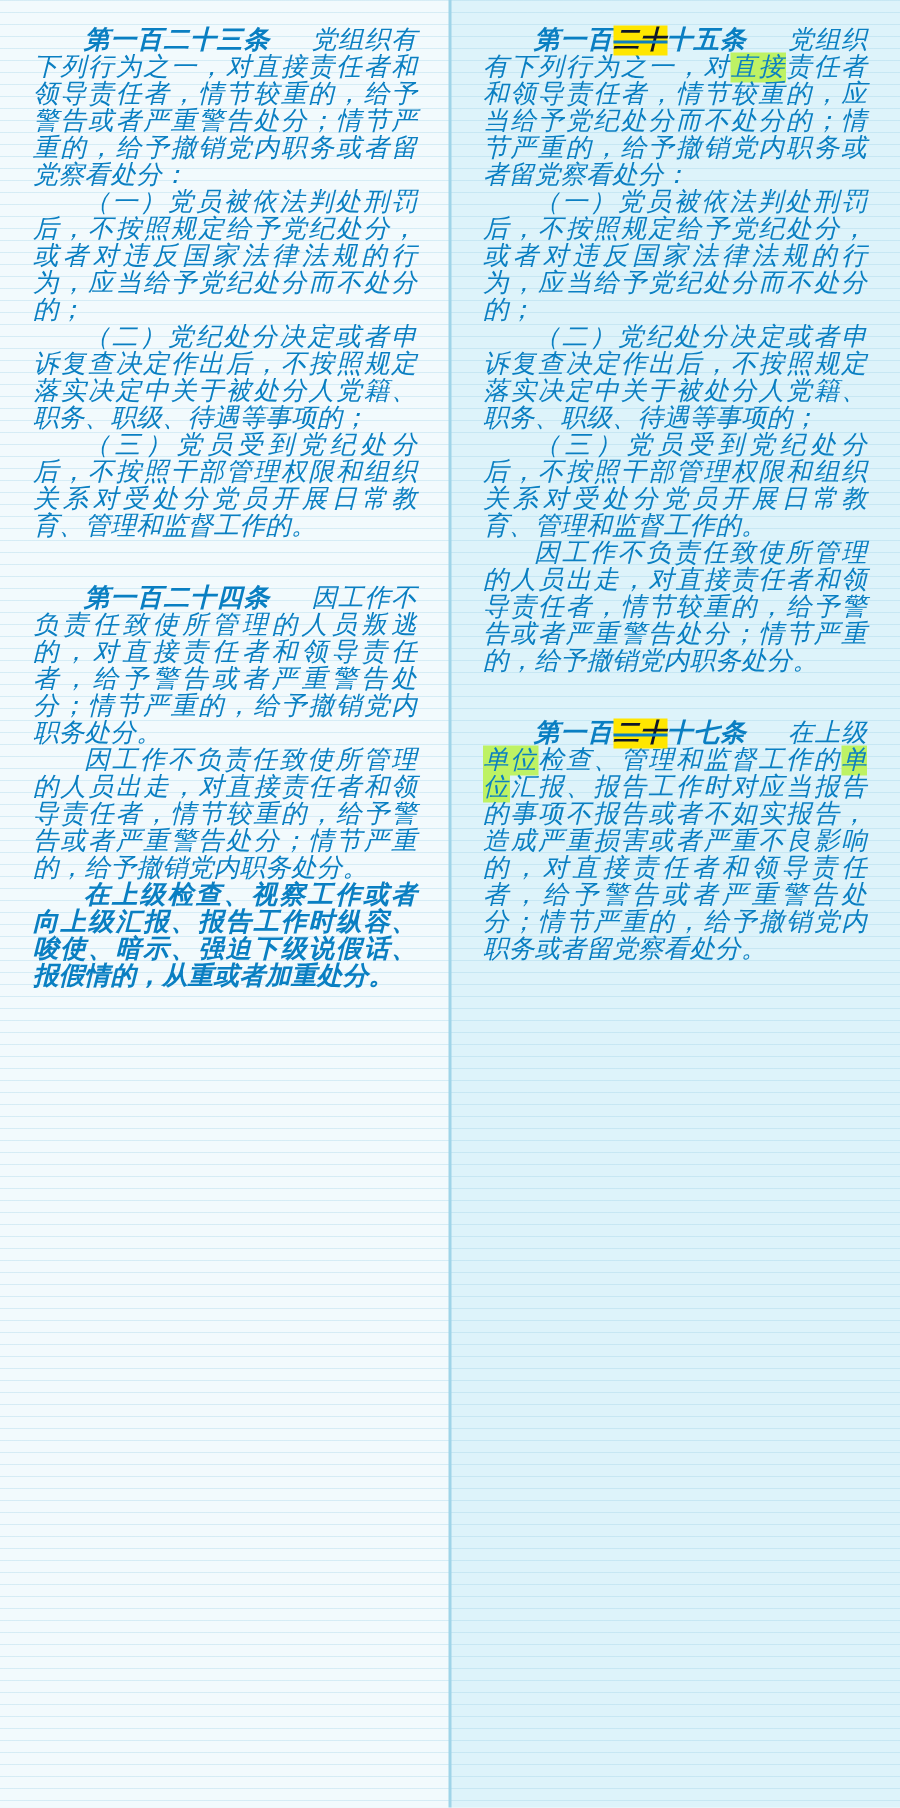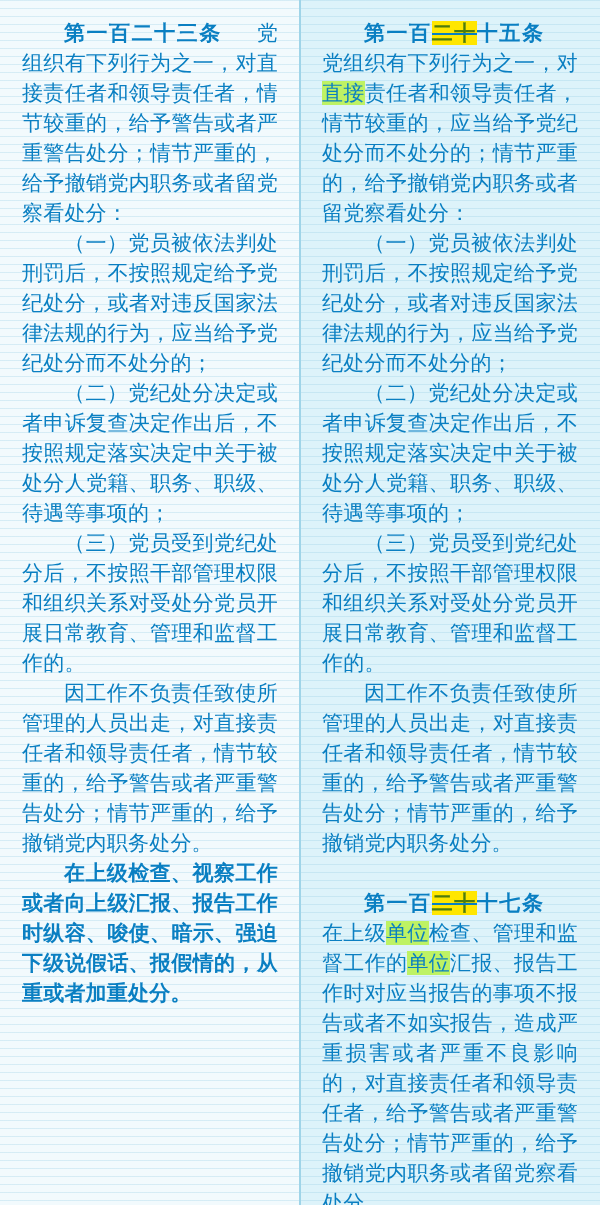--- a/index.html
+++ b/index.html
@@ -54,27 +54,28 @@
     width: 2px;
     height: 1205px;
     background: #9fd4e8;
   }
   .content {
     position: relative;
     z-index: 2;
   }
   p.para {
     margin: 0 0 0 0;
-    font-size: 21px;
-    line-height: 30px;
+    font-size: 17px;
+    line-height: 18px;
     color: #0a7fc2;
     text-align: justify;
     text-justify: inter-ideograph;
     text-indent: 2em;
     letter-spacing: 0.2px;
+    font-style: italic;
   }
   p.noindent {
     text-indent: 2em;
   }
   p.gap {
     margin-top: 30px;
   }
   .art-no {
     font-weight: bold;
   }
@@ -84,21 +85,21 @@
   }
   .bold {
     font-weight: bold;
   }
   .hl-plain {
     background: #bef264;
     color: #0a7fc2;
   }
   .strike-hl {
     background: #ffe600;
-    color: #4d7c0f;
+    color: #0f172a;
     font-weight: bold;
     position: relative;
   }
   .strike-hl::after {
     content: "";
     position: absolute;
     left: 0;
     right: 0;
     top: 50%;
     height: 1.5px;
@@ -113,20 +114,21 @@
   <div class="col col-left">
     <div class="rules"></div>
     <div class="content">
 
       <p class="para"><span class="art-no">第一百</span><span class="art-no">二十三</span><span class="art-no">条</span><span class="art-gap"></span><span>党组织有下列行为之一，对直接责任者和领导责任者，情节较重的，给予警告或者严重警告处分；情节严重的，给予撤销党内职务或者留党察看处分：</span></p>
 
       <p class="para noindent">（一）党员被依法判处刑罚后，不按照规定给予党纪处分，或者对违反国家法律法规的行为，应当给予党纪处分而不处分的；</p>
       <p class="para noindent">（二）党纪处分决定或者申诉复查决定作出后，不按照规定落实决定中关于被处分人党籍、职务、职级、待遇等事项的；</p>
       <p class="para noindent">（三）党员受到党纪处分后，不按照干部管理权限和组织关系对受处分党员开展日常教育、管理和监督工作的。</p>
 
+      <p class="para gap"><span class="art-no">第一百</span><span class="art-no">二十四</span><span class="art-no">条</span><span class="art-gap"></span><span>因工作不负责任致使所管理的人员叛逃的，对直接责任者和领导责任者，给予警告或者严重警告处分；情节严重的，给予撤销党内职务处分。</span></p>
 
       <p class="para noindent">因工作不负责任致使所管理的人员出走，对直接责任者和领导责任者，情节较重的，给予警告或者严重警告处分；情节严重的，给予撤销党内职务处分。</p>
 
 
       <p class="para noindent bold">在上级检查、视察工作或者向上级汇报、报告工作时纵容、唆使、暗示、强迫下级说假话、报假情的，从重或者加重处分。</p>
 
     </div>
   </div>
 
   <div class="col col-right">

